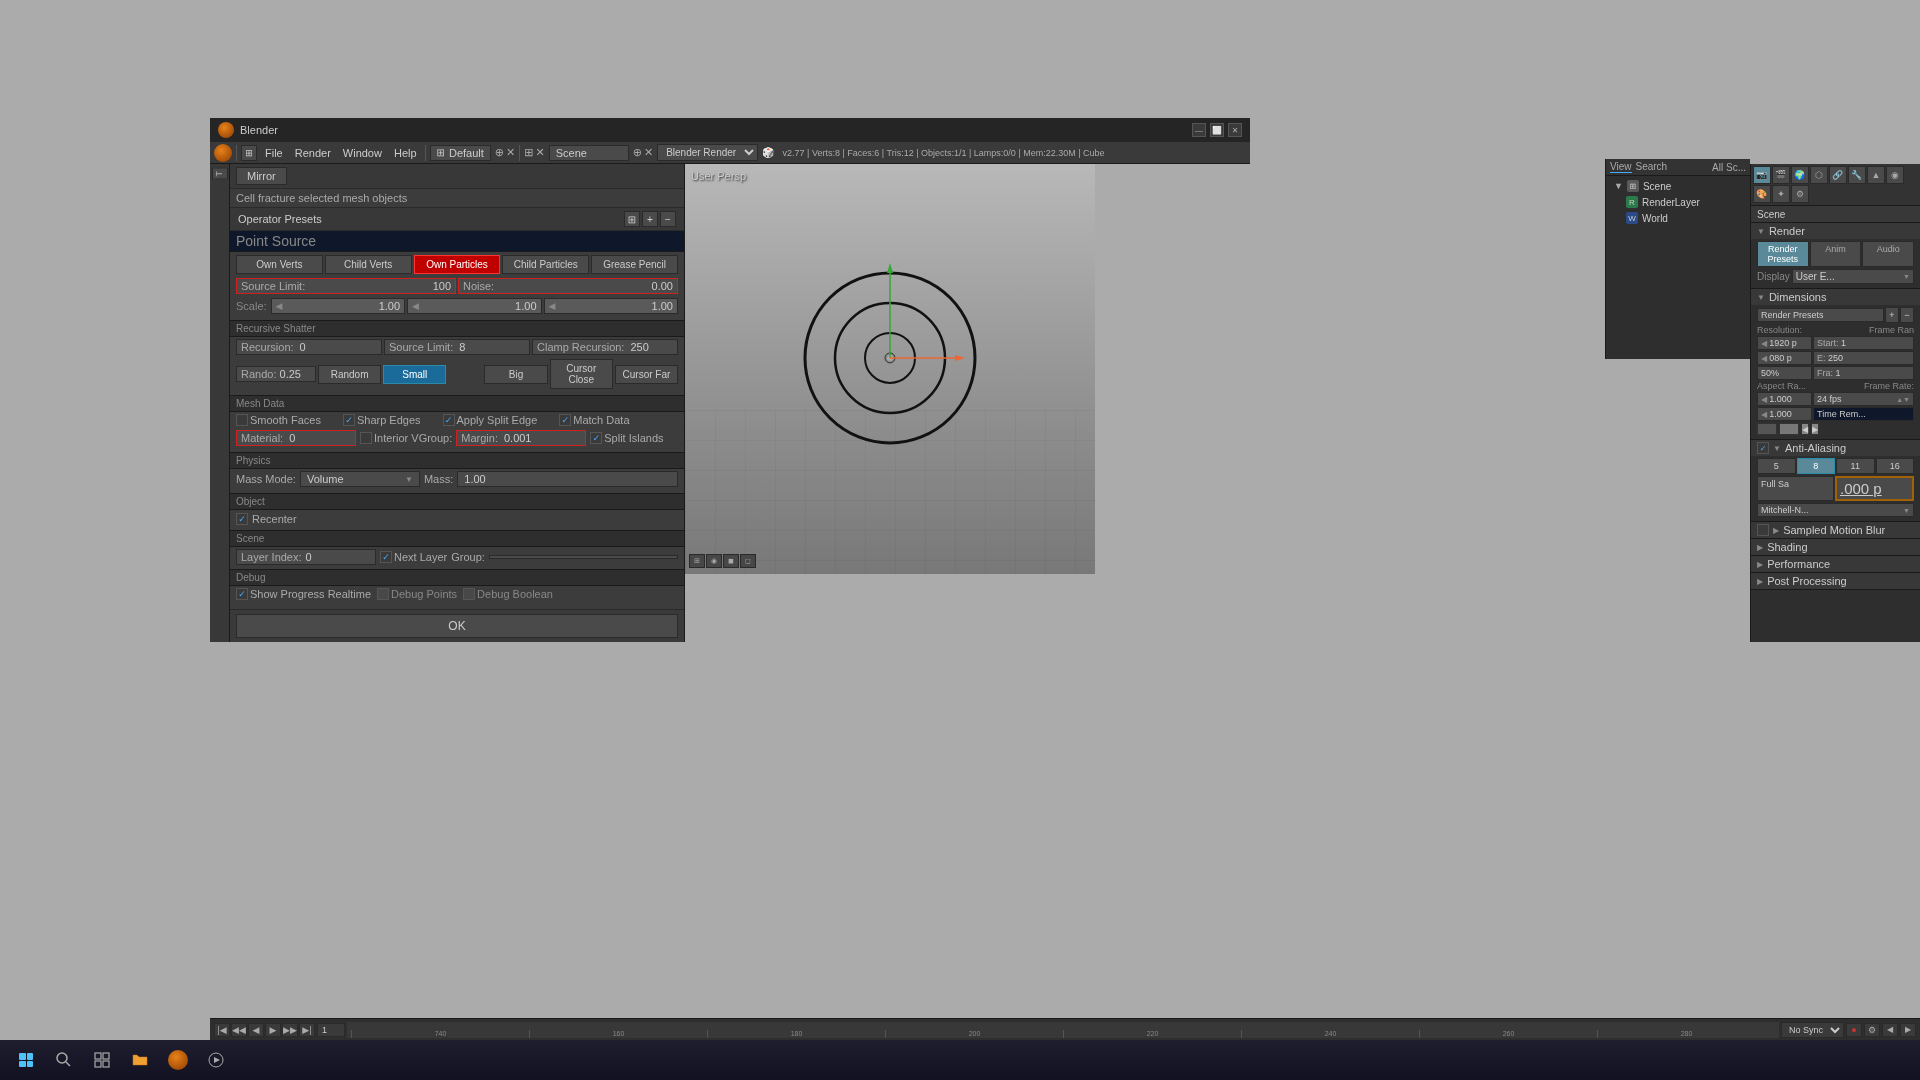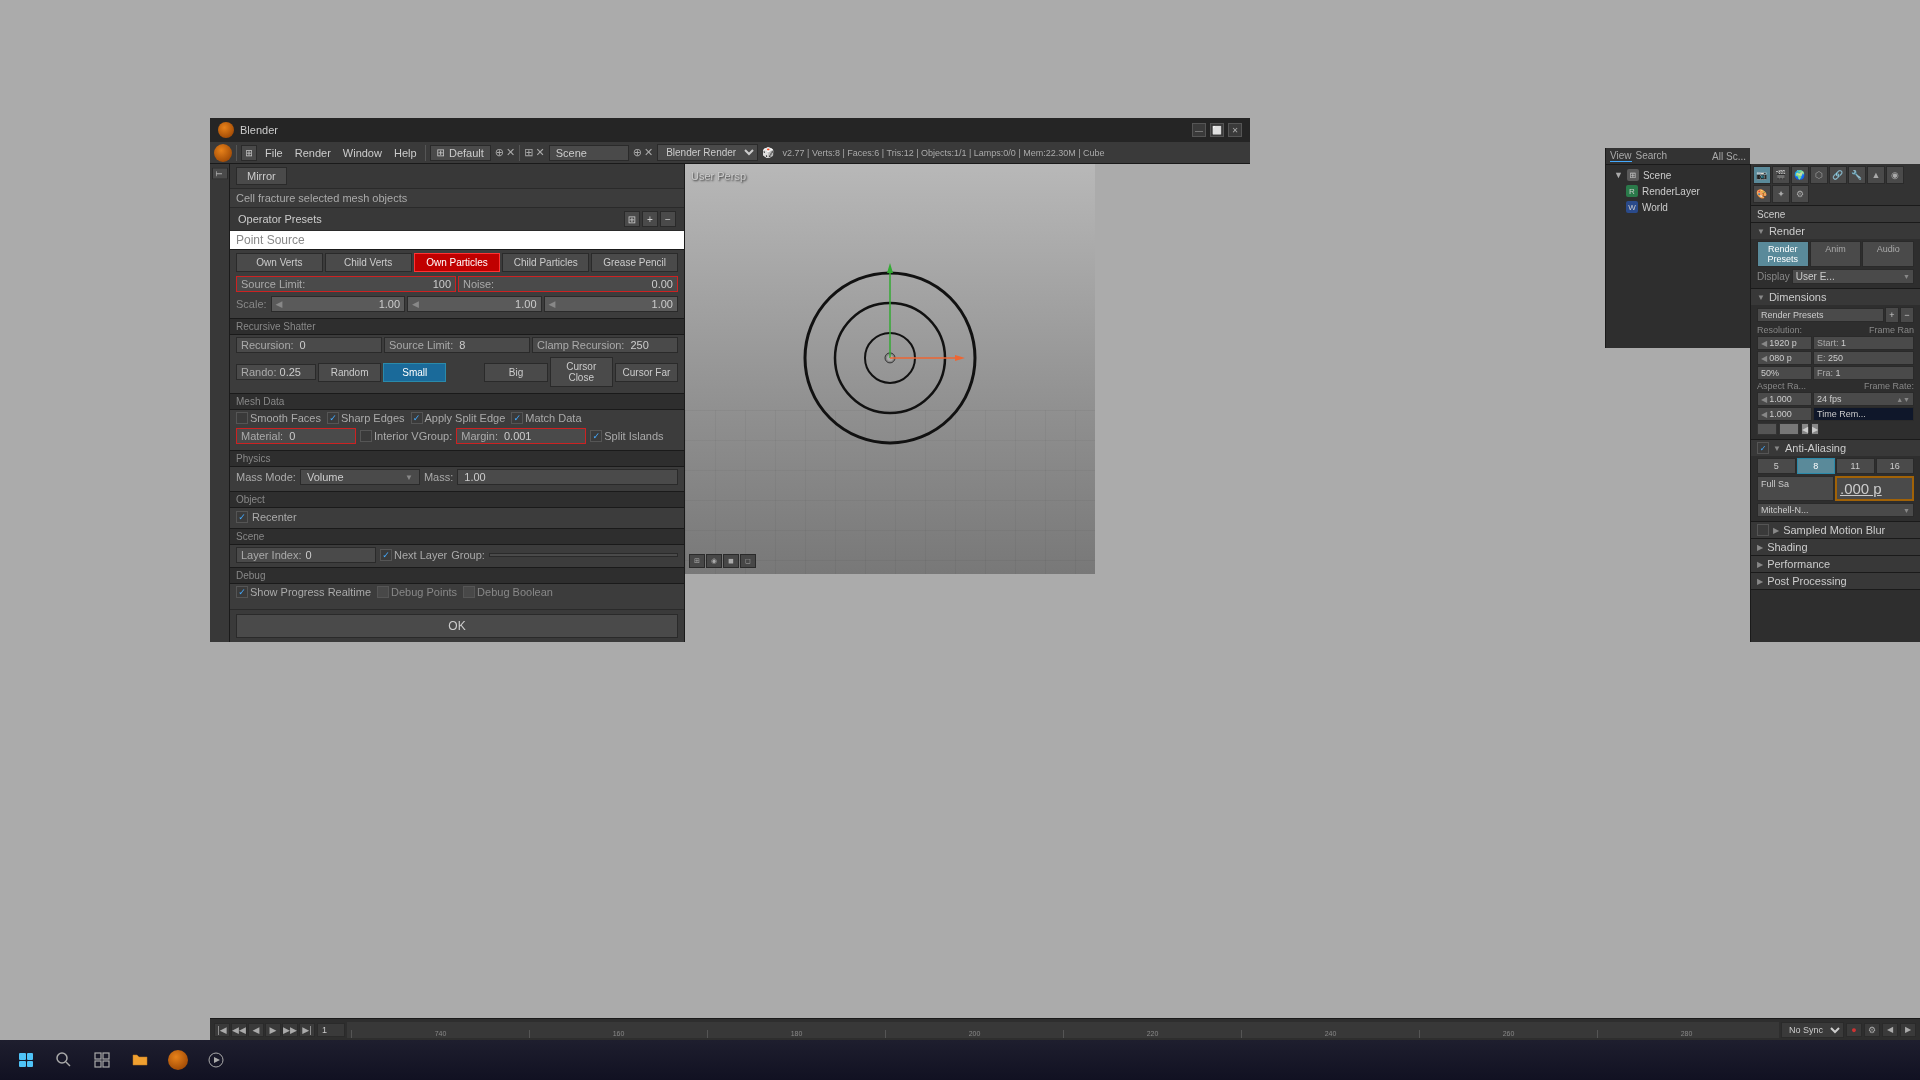--- a/index.html
+++ b/index.html
@@ -79,21 +79,21 @@
 
     <div style="background:#383838;padding:3px 8px;display:flex;align-items:center;justify-content:space-between;border-bottom:1px solid #2a2a2a;border-top:1px solid #2a2a2a;">
       <span style="font-size:11px;color:#ccc;">Operator Presets</span>
       <div style="display:flex;gap:2px;">
         <div style="width:16px;height:16px;background:#4a4a4a;border:1px solid #2a2a2a;color:#ccc;font-size:10px;cursor:pointer;display:flex;align-items:center;justify-content:center;">⊞</div>
         <div style="width:16px;height:16px;background:#4a4a4a;border:1px solid #2a2a2a;color:#ccc;font-size:10px;cursor:pointer;display:flex;align-items:center;justify-content:center;">+</div>
         <div style="width:16px;height:16px;background:#4a4a4a;border:1px solid #2a2a2a;color:#ccc;font-size:10px;cursor:pointer;display:flex;align-items:center;justify-content:center;">−</div>
       </div>
     </div>
 
-    <div style="background:#ffffff;padding:2px 6px;font-size:12px;color:#888;border-bottom:1px solid #1a1a1a;">
+    <div style="background:#0f172a;padding:2px 6px;font-size:14px;color:#888;border-bottom:1px solid #1a1a1a;">
       <span>Point Source</span>
     </div>
 
     <div style="display:flex;gap:2px;padding:3px 6px 2px 6px;">
       <div style="flex:1;padding:3px 4px;text-align:center;font-size:10px;color:#ccc;background:#4a4a4a;border:1px solid #2a2a2a;cursor:pointer;">Own Verts</div>
       <div style="flex:1;padding:3px 4px;text-align:center;font-size:10px;color:#ccc;background:#4a4a4a;border:1px solid #2a2a2a;cursor:pointer;">Child Verts</div>
       <div style="flex:1;padding:3px 4px;text-align:center;font-size:10px;color:#fff;background:#c00000;border:1px solid #ff3333;cursor:pointer;">Own Particles</div>
       <div style="flex:1;padding:3px 4px;text-align:center;font-size:10px;color:#ccc;background:#4a4a4a;border:1px solid #2a2a2a;cursor:pointer;">Child Particles</div>
       <div style="flex:1;padding:3px 4px;text-align:center;font-size:10px;color:#ccc;background:#4a4a4a;border:1px solid #2a2a2a;cursor:pointer;">Grease Pencil</div>
     </div>
@@ -153,21 +153,21 @@
       <div style="flex:1;padding:3px 4px;text-align:center;font-size:10px;color:#fff;background:#1a6a9a;border:1px solid #2a8aaa;cursor:pointer;">Small</div>
       <div style="flex:1;padding:3px 4px;text-align:center;font-size:10px;color:#ccc;background:#4a4a4a;border:1px solid #2a2a2a;cursor:pointer;margin-left:36px;">Big</div>
       <div style="flex:1;padding:3px 4px;text-align:center;font-size:10px;color:#ccc;background:#4a4a4a;border:1px solid #2a2a2a;cursor:pointer;">Cursor Close</div>
       <div style="flex:1;padding:3px 4px;text-align:center;font-size:10px;color:#ccc;background:#4a4a4a;border:1px solid #2a2a2a;cursor:pointer;">Cursor Far</div>
     </div>
 
     <div style="background:#2e2e2e;padding:2px 6px;font-size:10px;color:#888;border-bottom:1px solid #1a1a1a;border-top:1px solid #1a1a1a;margin-top:4px;">
       <span>Mesh Data</span>
     </div>
 
-    <div style="display:flex;align-items:center;gap:6px;padding:2px 6px;">
+    <div style="display:flex;align-items:center;gap:22px;padding:2px 6px;">
       <div style="display:flex;align-items:center;gap:2px;">
         <div style="width:12px;height:12px;border:1px solid #555;background:#3a3a3a;display:flex;align-items:center;justify-content:center;font-size:9px;color:#4af;cursor:pointer;"></div>
         <span style="color:#aaa;font-size:11px;">Smooth Faces</span>
       </div>
       <div style="display:flex;align-items:center;gap:2px;">
         <div style="width:12px;height:12px;border:1px solid #555;background:#3a3a3a;display:flex;align-items:center;justify-content:center;font-size:9px;color:#4af;cursor:pointer;">✓</div>
         <span style="color:#aaa;font-size:11px;">Sharp Edges</span>
       </div>
       <div style="display:flex;align-items:center;gap:2px;">
         <div style="width:12px;height:12px;border:1px solid #555;background:#3a3a3a;display:flex;align-items:center;justify-content:center;font-size:9px;color:#4af;cursor:pointer;">✓</div>
@@ -304,21 +304,21 @@
 
       <div style="position:absolute;bottom:6px;left:4px;display:flex;gap:1px;">
         <div style="width:16px;height:14px;background:rgba(50,50,50,0.7);border:1px solid #2a2a2a;color:#aaa;font-size:7px;cursor:pointer;display:flex;align-items:center;justify-content:center;">⊞</div>
         <div style="width:16px;height:14px;background:rgba(50,50,50,0.7);border:1px solid #2a2a2a;color:#aaa;font-size:7px;cursor:pointer;display:flex;align-items:center;justify-content:center;">◉</div>
         <div style="width:16px;height:14px;background:rgba(50,50,50,0.7);border:1px solid #2a2a2a;color:#aaa;font-size:7px;cursor:pointer;display:flex;align-items:center;justify-content:center;">◼</div>
         <div style="width:16px;height:14px;background:rgba(50,50,50,0.7);border:1px solid #2a2a2a;color:#aaa;font-size:7px;cursor:pointer;display:flex;align-items:center;justify-content:center;">◻</div>
       </div>
     </div>
   </div>
 
-  <div style="position:absolute;right:170px;top:148px;width:145px;background:#2e2e2e;border-left:1px solid #1a1a1a;height:200px;overflow:hidden;">
+  <div style="position:absolute;right:170px;top:159px;width:145px;background:#2e2e2e;border-left:1px solid #1a1a1a;height:200px;overflow:hidden;">
     <div style="background:#333;padding:2px 4px;display:flex;align-items:center;justify-content:space-between;border-bottom:1px solid #1a1a1a;">
       <div style="display:flex;gap:4px;">
         <span style="color:#aaa;font-size:10px;cursor:pointer;border-bottom:1px solid #4af;">View</span>
         <span style="color:#aaa;font-size:10px;cursor:pointer;">Search</span>
       </div>
       <span style="color:#aaa;font-size:10px;">All Sc...</span>
     </div>
     <div style="padding:2px 4px;">
       <div style="padding:2px 4px;font-size:10px;color:#ccc;display:flex;align-items:center;gap:4px;">
         <span style="color:#aaa;font-size:9px;">▼</span>

